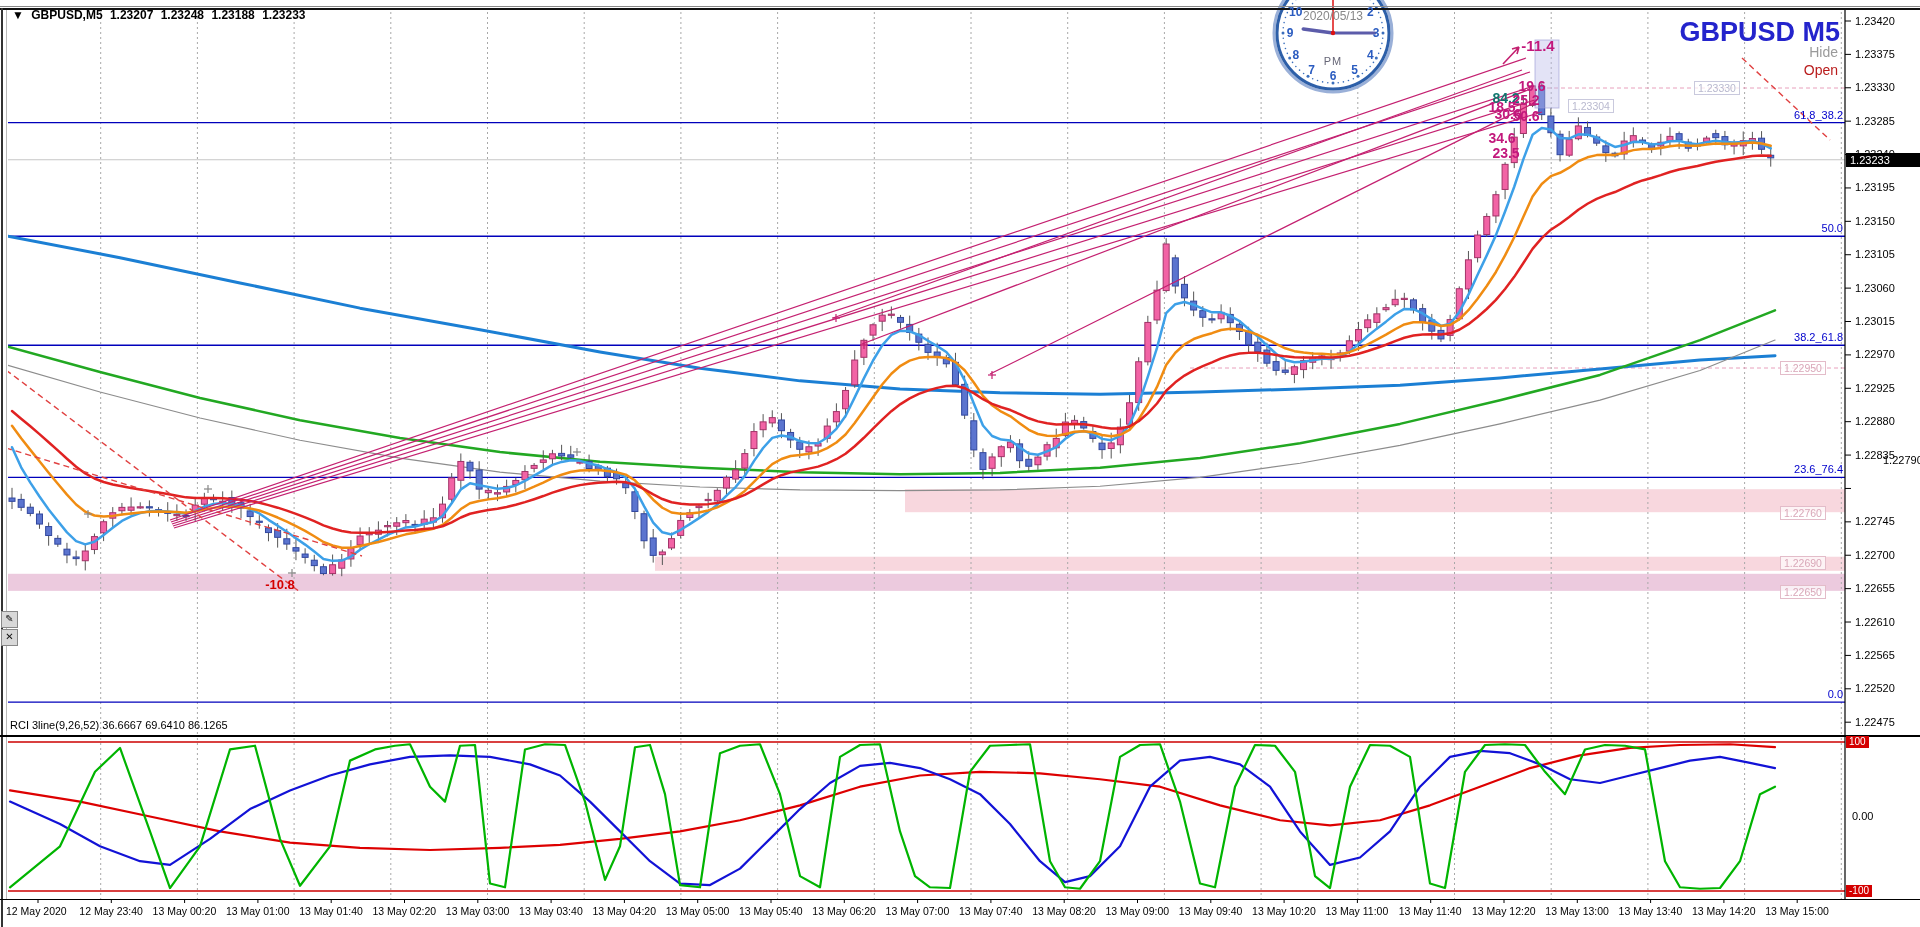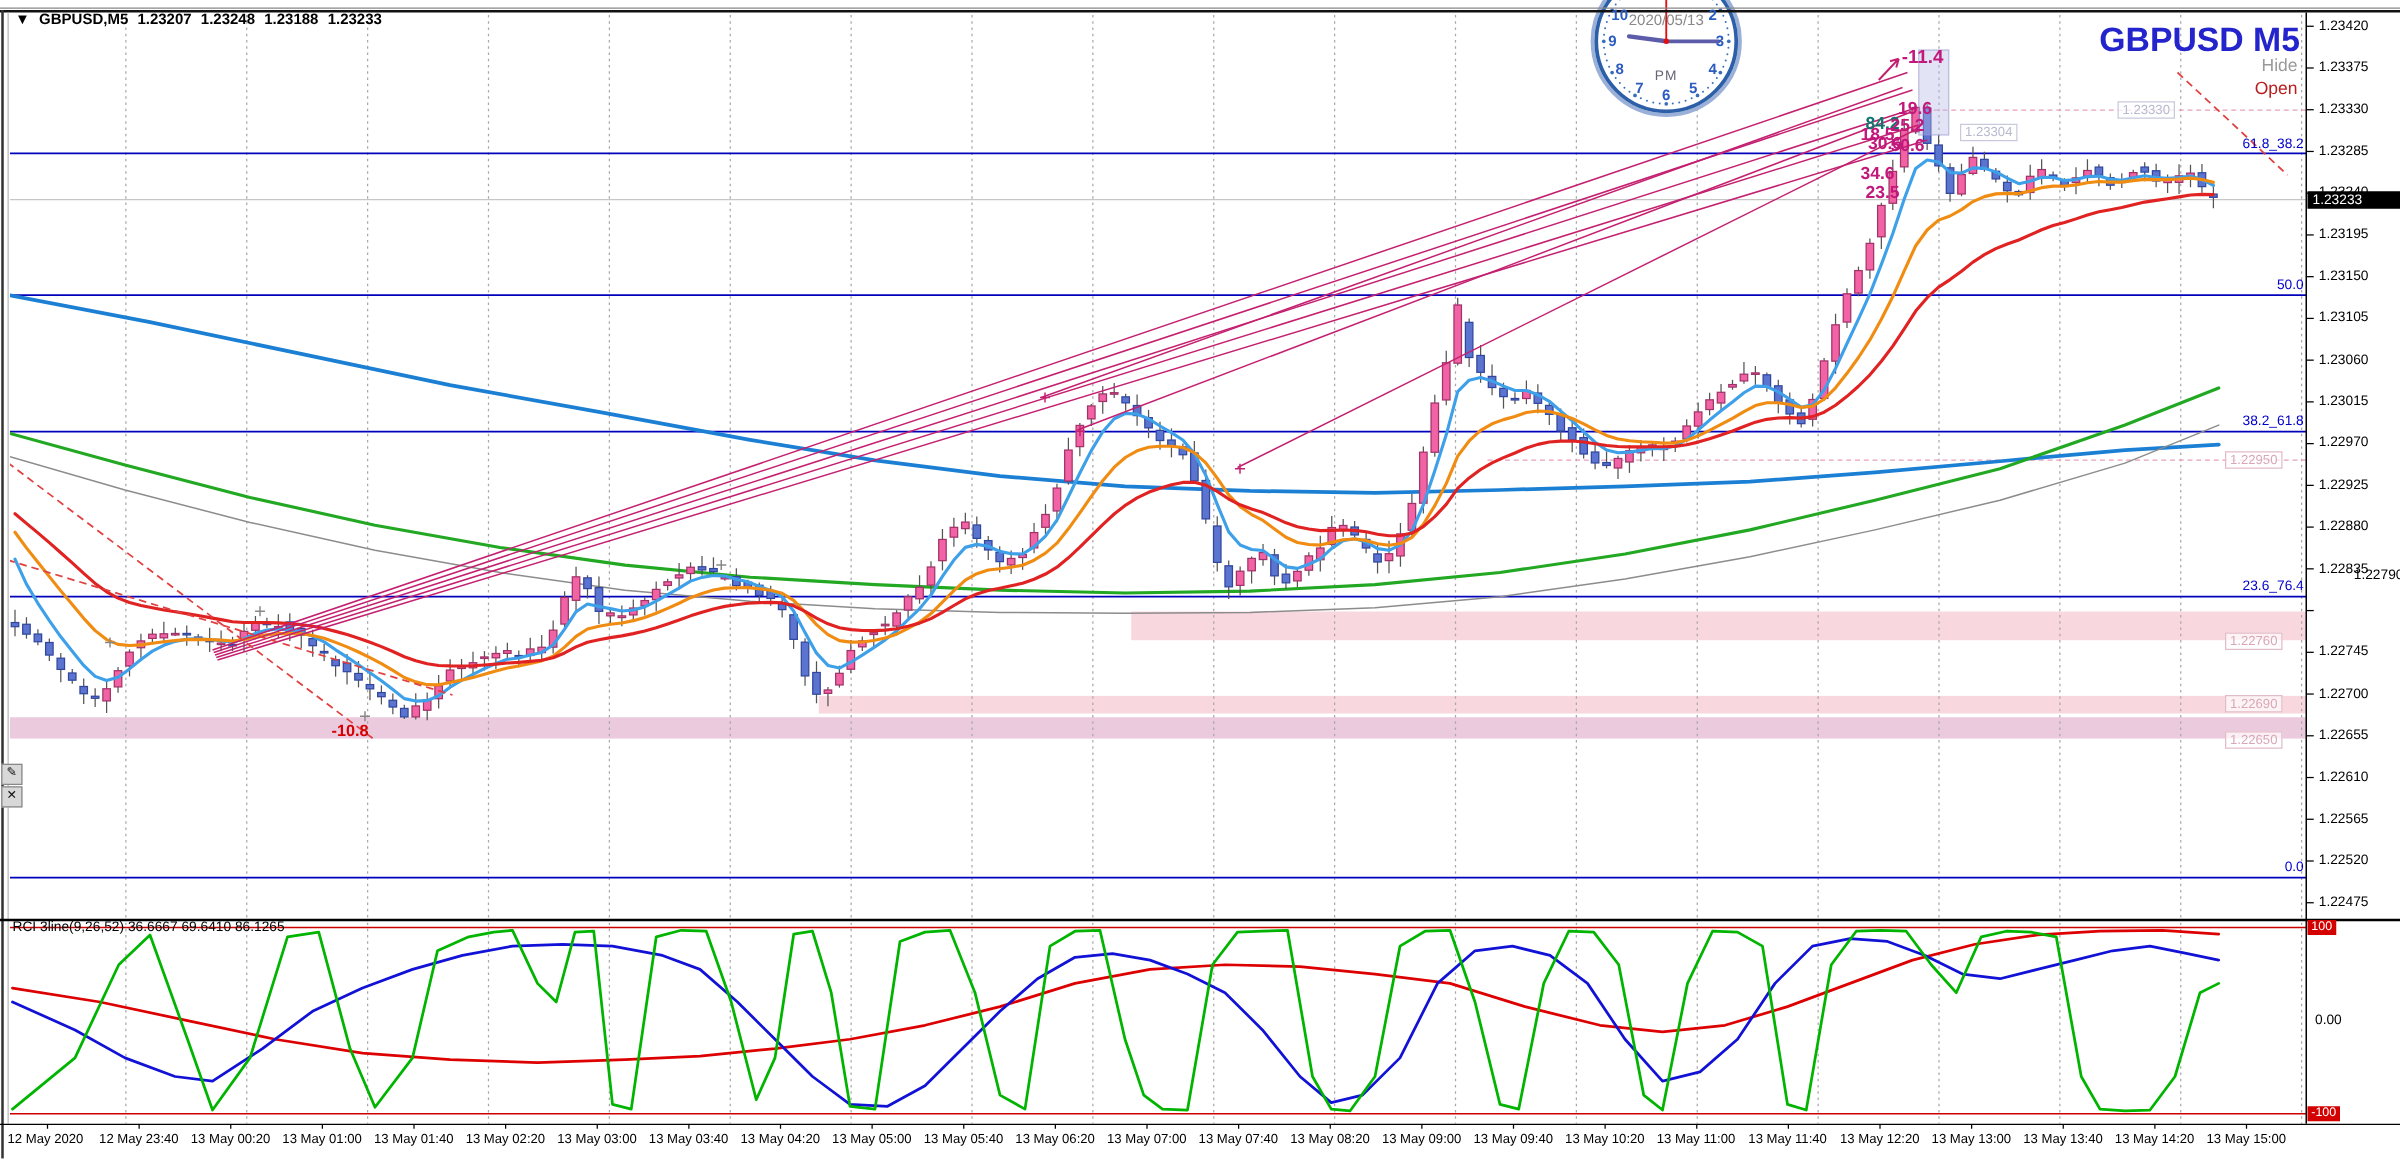--- a/index.html
+++ b/index.html
@@ -15,21 +15,21 @@
   .clocknum{font-size:12px;font-weight:bold;color:#2b5cc0;transform:translate(-50%,-50%);}
   .minibtn{position:absolute;width:15px;height:15px;background:#d8d8d8;border:1px solid #888;
            font-size:10px;line-height:14px;text-align:center;color:#111;}
   #ohlc{left:12px;top:8px;font-size:12px;font-weight:bold;color:#000;}
   #ohlc span{margin-right:4px;}
   #wm-title{right:80px;top:17px;font-size:27px;font-weight:bold;color:#2424cc;}
   #wm-hide{right:82px;top:44px;font-size:14px;color:#9a9a9a;}
   #wm-open{right:82px;top:62px;font-size:14px;color:#b91c1c;}
   #clock-date{font-size:12px;color:#888;transform:translate(-50%,-50%);}
   #clock-pm{font-size:11px;color:#667;letter-spacing:1px;transform:translate(-50%,-50%);}
-  #rci-label{left:10px;top:736px;font-size:11px;color:#000;}
+  #rci-label{left:10px;top:719px;font-size:11px;color:#000;}
   #curprice{position:absolute;left:1846px;top:153px;width:70px;height:14px;background:#000;
             color:#fff;font-size:11px;line-height:14px;padding-left:4px;}
   .badge{position:absolute;left:1846px;background:#d40000;color:#fff;font-size:10px;
          line-height:12px;padding:0 3px;}
   #zerolbl{left:1852px;top:810px;font-size:11px;color:#000;}
 </style>
 </head>
 <body>
 
 <div id="stage">

